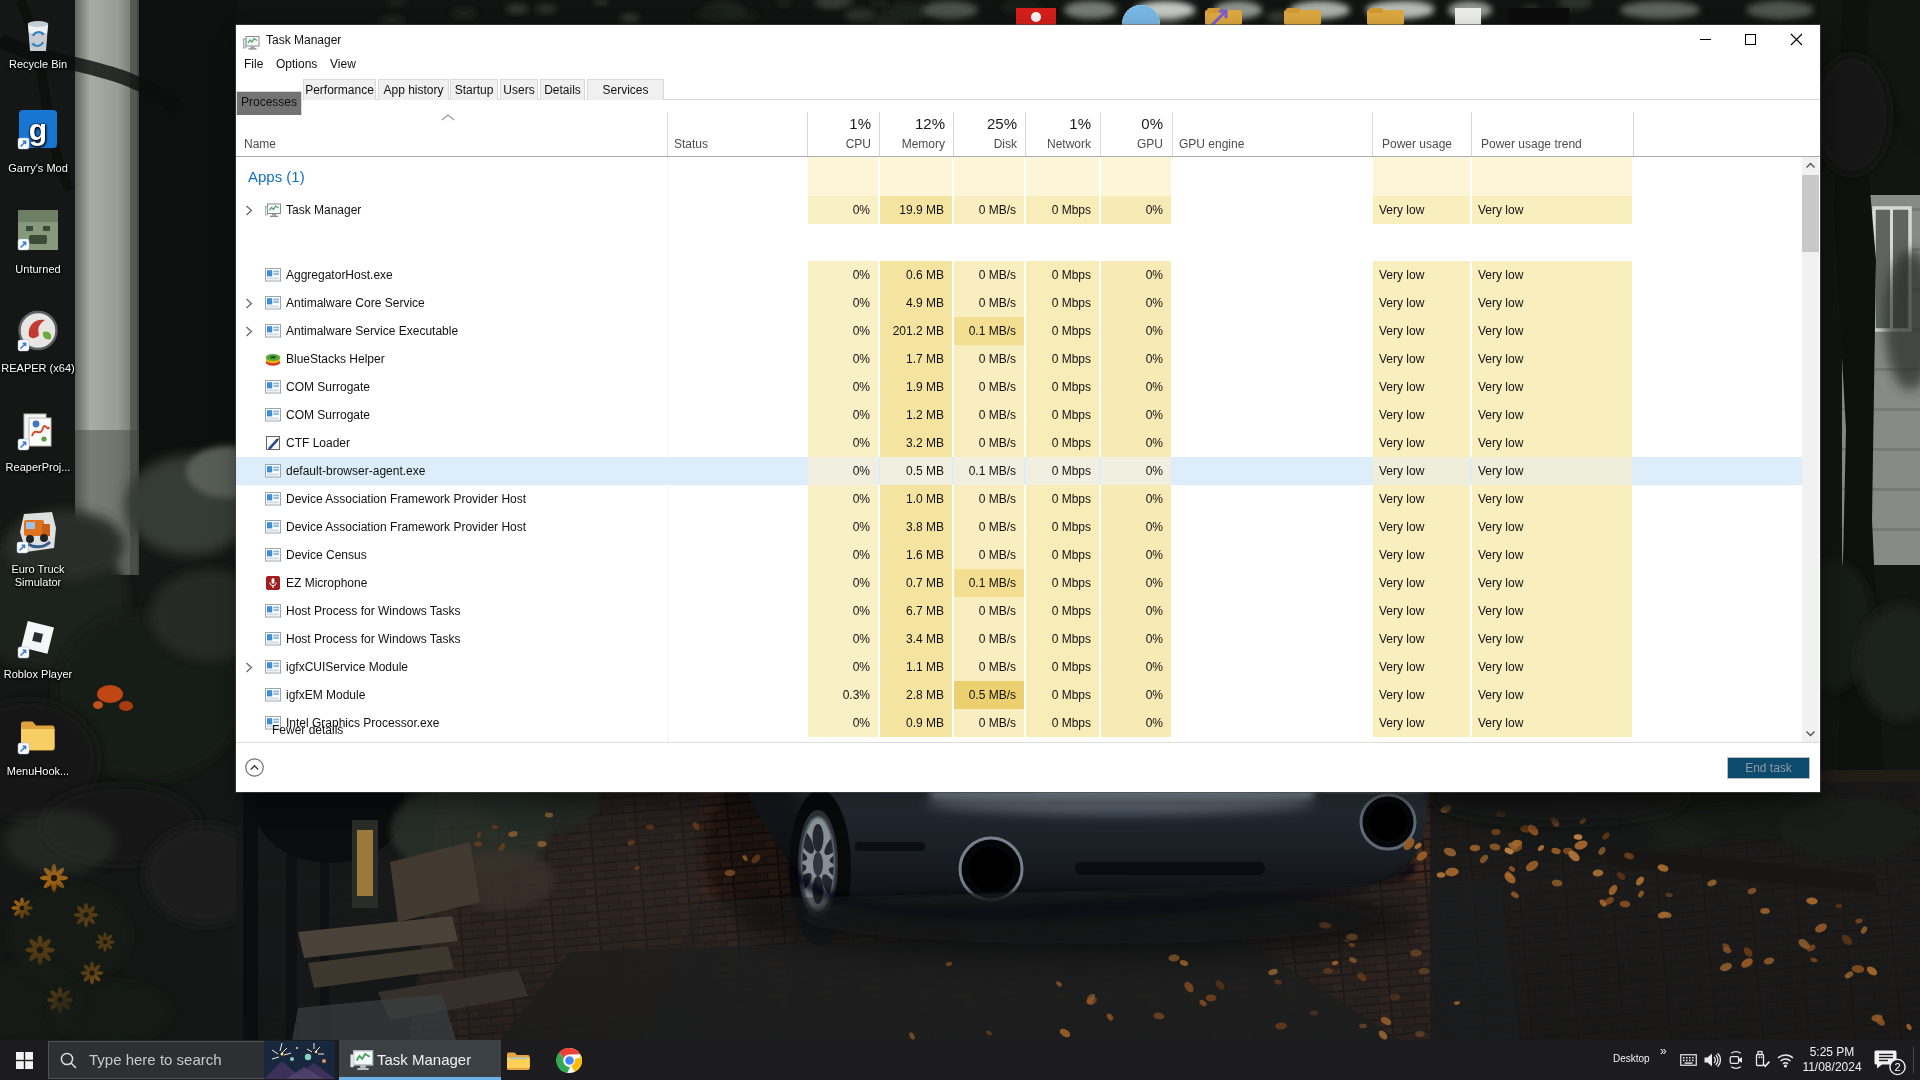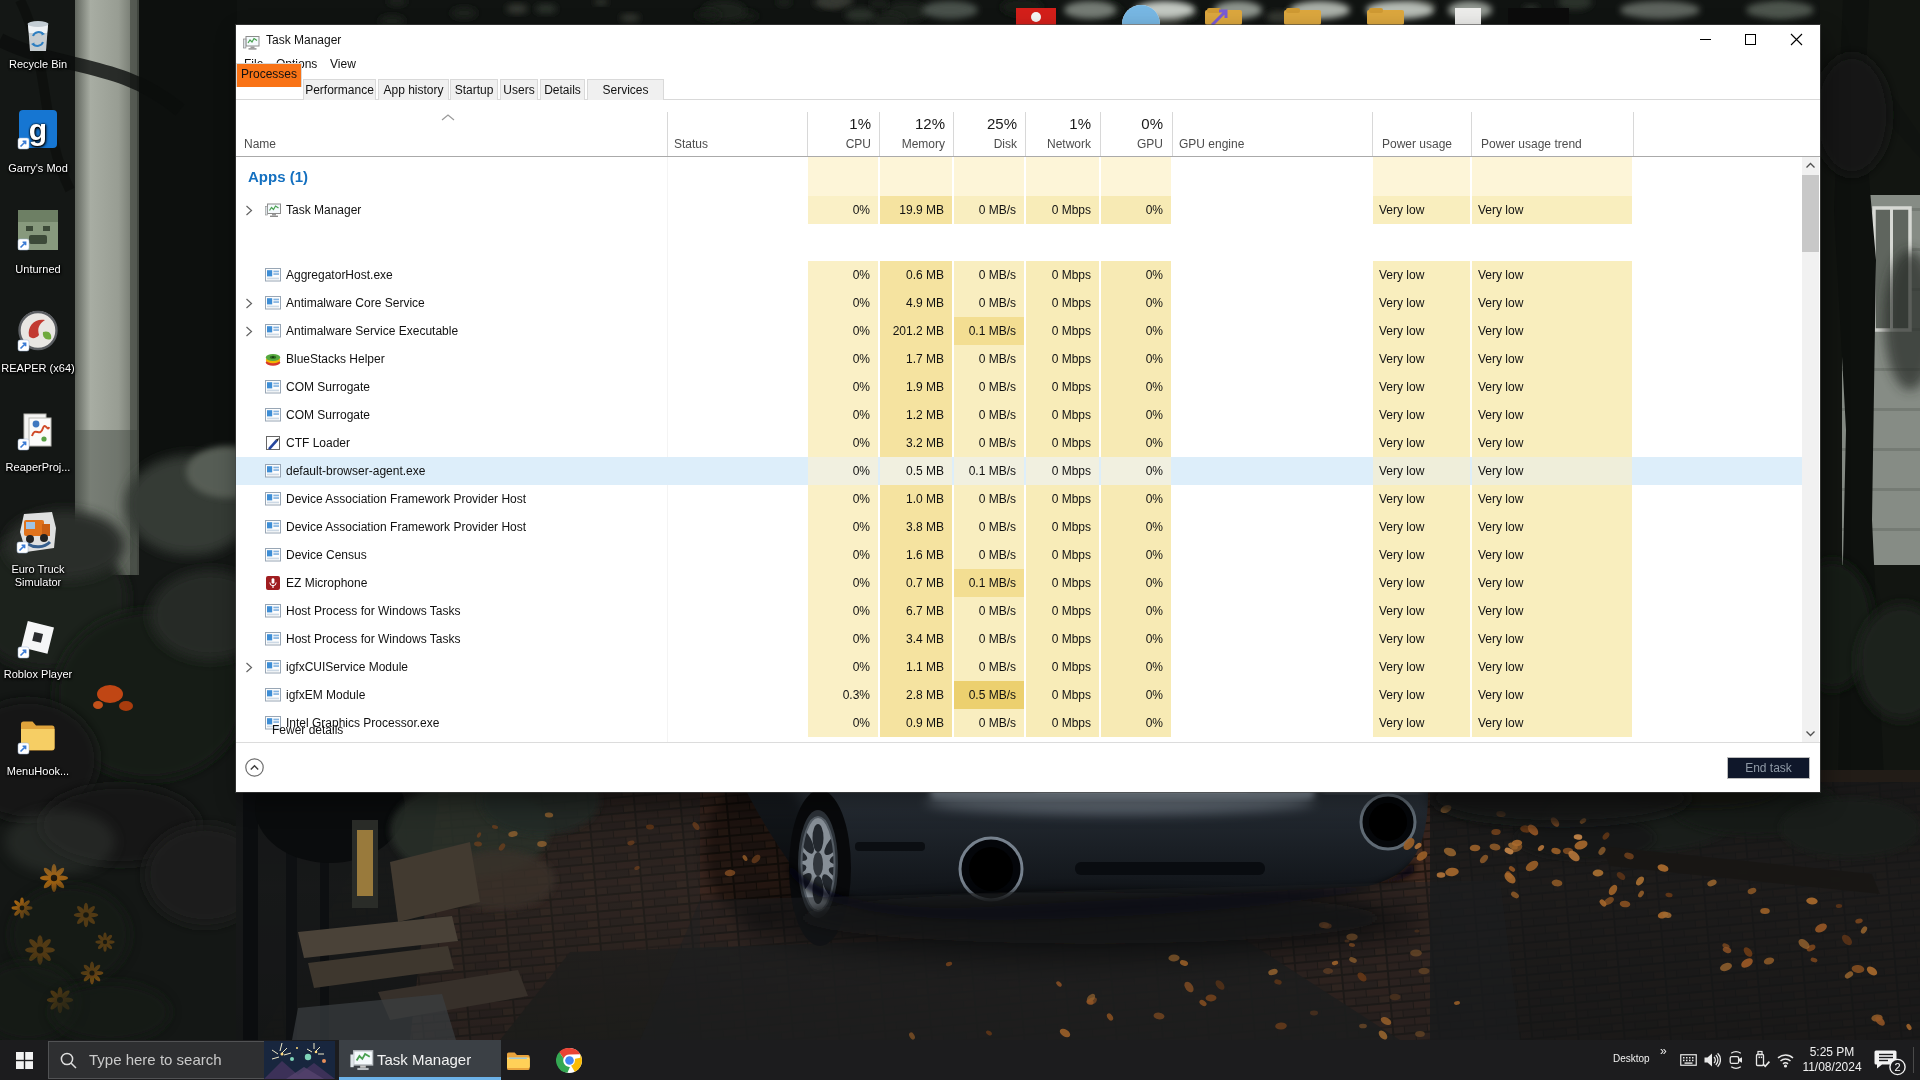--- a/index.html
+++ b/index.html
@@ -4,30 +4,30 @@
 html,body{width:1920px;height:1080px;overflow:hidden;background:#121413;font-family:"Liberation Sans",sans-serif}
 .a{position:absolute}
 #wall{position:absolute;left:0;top:0}
 .dic{position:absolute;left:0;width:76px;text-align:center;color:#fff;font-size:11px;line-height:13px;text-shadow:0 1px 2px #000,1px 1px 3px rgba(0,0,0,.95),0 0 2px #000}
 .dic svg{display:block;margin:0 auto}
 #tm{position:absolute;left:236px;top:25px;width:1584px;height:767px;background:#fff;font-size:12px;color:#111;box-shadow:0 0 0 1px rgba(70,70,70,.6),4px 10px 22px rgba(0,0,0,.45)}
 #tm .t{position:absolute;white-space:nowrap}
 .wbtn{position:absolute;top:0;width:45px;height:30px}
 .mi{position:absolute;top:29px;height:21px;line-height:21px}
 .tab{position:absolute;top:54px;height:21px;line-height:21px;background:#f0f0f0;border:1px solid #d9d9d9;border-bottom:none;text-align:center}
-.tab.on{top:38px;height:24px;background:#f97316;z-index:2}
+.tab.on{top:66px;height:24px;background:#737373;z-index:2}
 .vl{position:absolute;width:1px;background:#d8d8d8}
 .hlab{position:absolute;font-size:12px;color:#4d4d4d;white-space:nowrap}
 .hpct{position:absolute;font-size:15px;color:#1a1a1a;white-space:nowrap;text-align:right}
 .r{position:absolute;left:0;width:1583px;height:28px;line-height:28px;white-space:nowrap}
 .r svg.arw{position:absolute;left:9px;top:9px}
 .r svg.pic{position:absolute;left:29px;top:6px}
 .r .nm{position:absolute;left:50px;font-weight:normal}
 .gr{position:absolute;left:0;width:1583px}
-.gt{position:absolute;left:12px;font-weight:bold;font-size:15px;color:#1470c0}
+.gt{position:absolute;left:12px;font-weight:normal;font-size:15px;color:#1470c0}
 .c{position:absolute;top:0;height:100%;text-align:right;padding-right:8px;font-weight:normal}
 .ccpu{left:572px;width:70px}
 .cmem{left:644px;width:72px}
 .cdsk{left:718px;width:70px}
 .cnet{left:790px;width:73px}
 .cgpu{left:865px;width:70px}
 .cpu2{left:1137px;width:97px;text-align:left;padding-left:6px}
 .cpt{left:1236px;width:160px;text-align:left;padding-left:6px}
 .h0{background:#faf0c6}.hm{background:#f5e3a0}.hd{background:#f9eec0}.hd1{background:#f3de92}.hd2{background:#ecd06f}.hn{background:#f8ecb8}.hg{background:#f7eab4}.hp{background:#f9eebe}.hA{background:#fdf5d8}
 .sel{background:#ddeefa}
@@ -909,21 +909,21 @@
     <svg class="a" style="left:1566px;top:700px" width="17" height="17">
       <path d="M4.5 6.5 L8.5 10.5 L12.5 6.5" fill="none" stroke="#505050" stroke-width="1.3"></path>
     </svg>
     <div class="a" style="left:1566px;top:150px;width:17px;height:77px;background:#c8c8c8"></div>
     <div class="a" style="left:0;top:717px;width:1584px;height:1px;background:#dcdcdc"></div>
     <svg class="a" style="left:9px;top:733px" width="19" height="19">
       <circle cx="9.5" cy="9.5" r="8.7" fill="none" stroke="#6d6d6d" stroke-width="1.2"></circle>
       <path d="M5.8 11.5 L9.5 7.8 L13.2 11.5" fill="none" stroke="#3c3c3c" stroke-width="1.4"></path>
     </svg>
     <span class="t" style="left:36px;top:698px;line-height:15px">Fewer details</span>
-    <div class="a" style="left:1491px;top:732px;width:83px;height:22px;background:#0f172a;border:1px solid #bcbcbc;text-align:center;line-height:20px;color:#8f9aa6">End task</div>
+    <div class="a" style="left:1491px;top:732px;width:83px;height:22px;background:#0c4a6e;border:1px solid #bcbcbc;text-align:center;line-height:20px;color:#8f9aa6">End task</div>
   </div>
 <div id="tbar">
     <svg class="t" style="left:16px;top:12px" width="17" height="17" viewBox="0 0 17 17">
       <rect x="0" y="0" width="7.8" height="7.8" fill="#f2f2f2"></rect>
       <rect x="9.2" y="0" width="7.8" height="7.8" fill="#f2f2f2"></rect>
       <rect x="0" y="9.2" width="7.8" height="7.8" fill="#f2f2f2"></rect>
       <rect x="9.2" y="9.2" width="7.8" height="7.8" fill="#f2f2f2"></rect>
     </svg>
     <div class="t" style="left:48px;top:1px;width:287px;height:38px;background:#2e2f31;border:1px solid #515254"></div>
     <svg class="t" style="left:59px;top:11px" width="19" height="19" viewBox="0 0 19 19">

